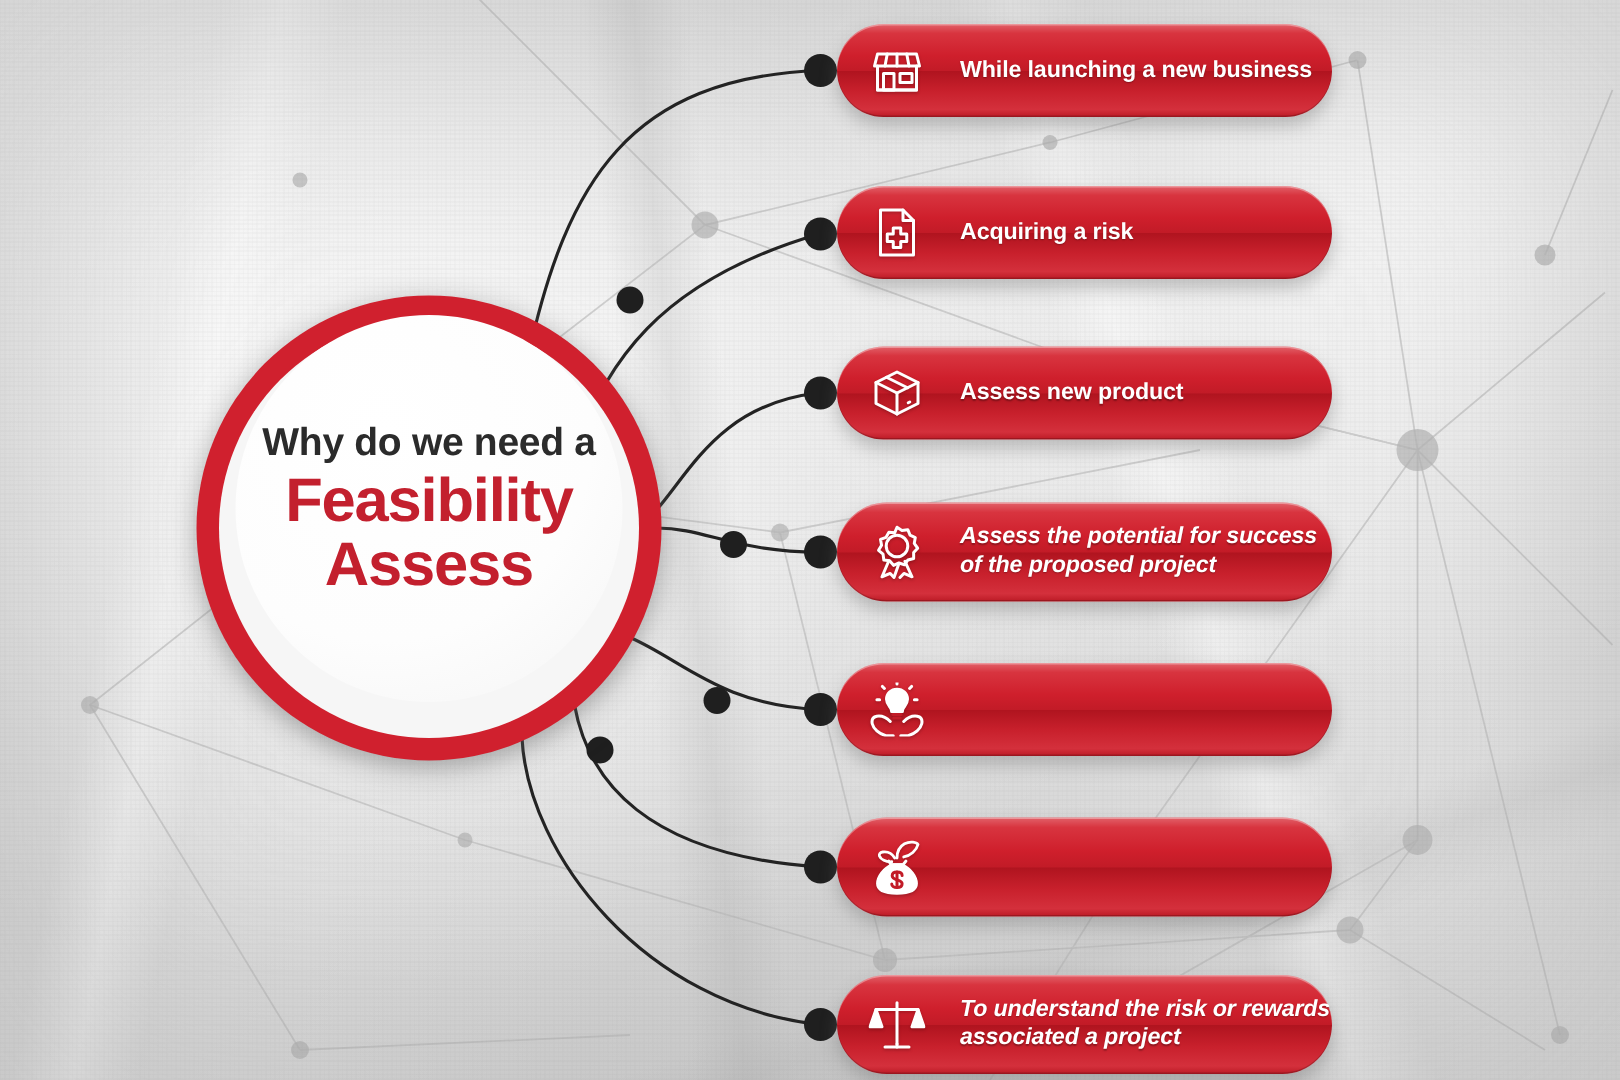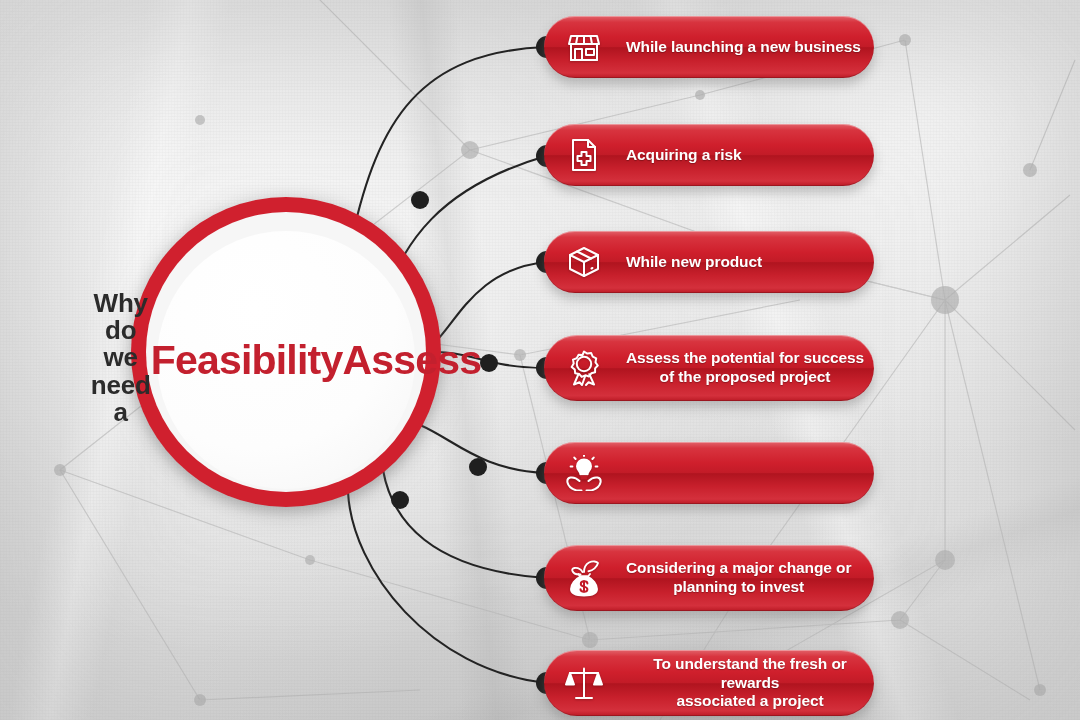--- a/index.html
+++ b/index.html
@@ -66,25 +66,25 @@
     width: 310px; height: 310px;
     background: #d0202e;
     box-shadow: 0 5px 14px rgba(90,90,90,0.35);
   }
   .hub-gap {
     left: 146px; top: 212px;
     width: 280px; height: 280px;
     background: #f6f6f6;
   }
   .hub-face {
-    left: 157px; top: 231px;
+    left: 157px; top: 210px;
     width: 258px; height: 258px;
     background: radial-gradient(circle at 38% 30%, #ffffff 0%, #fdfdfd 58%, #f4f4f4 100%);
     display: flex;
-    flex-direction: row;
+    flex-direction: column;
     align-items: center;
     justify-content: center;
     text-align: center;
   }
   .hub-line1 {
     font-size: 26px;
     font-weight: 700;
     color: #2b2b2b;
     letter-spacing: -0.2px;
     line-height: 1.05;
@@ -103,45 +103,44 @@
   #connectors {
     position: absolute;
     left: 0; top: 0;
     width: 1080px; height: 720px;
     pointer-events: none;
   }
 
   
   .item {
     position: absolute;
-    left: 544px;
+    left: 558px;
     width: 330px;
     border-radius: 34px;
     background:
       linear-gradient(180deg,
         #e2626a 0%,
         #d8343f 10%,
         #cf1f2c 34%,
         #c21b27 50%,
         #b0141f 51%,
         #c8202c 72%,
         #d4303c 92%,
         #bb1a25 100%);
     box-shadow:
       0 6px 11px rgba(110,110,110,0.38),
       inset 0 1px 0 rgba(255,255,255,0.34),
       inset 0 -1px 0 rgba(0,0,0,0.18);
     display: flex;
     align-items: center;
     box-sizing: border-box;
     padding-left: 14px;
-    text-align: center;
   }
   .item-h1 { height: 62px; }
-  .item-h2 { height: 66px; }
+  .item-h2 { height: 66px; font-style: italic; }
 
   .item-icon {
     flex: 0 0 52px;
     height: 44px;
     display: flex;
     align-items: center;
     justify-content: center;
   }
   .item-icon svg {
     display: block;
@@ -271,21 +270,21 @@
   <div class="item item-h1" style="top:231px">
     <span class="item-icon">
       <svg width="34" height="34" viewBox="0 0 34 34" fill="none" stroke="#fff" stroke-width="2" stroke-linejoin="round" stroke-linecap="round">
         <path d="M17 3 L31 10 L17 17 L3 10 Z"></path>
         <path d="M3 10 V24 L17 31 V17"></path>
         <path d="M31 10 V24 L17 31"></path>
         <path d="M10 6.5 L24 13.5"></path>
         <path d="M24.5 23.5 L25.5 23"></path>
       </svg>
     </span>
-    <span class="item-label">While new product</span>
+    <span class="item-label">Assess new product</span>
   </div>
 
   <div class="item item-h2" style="top:335px">
     <span class="item-icon">
       <svg width="32" height="36" viewBox="0 0 32 36" fill="none" stroke="#fff" stroke-width="2" stroke-linejoin="round" stroke-linecap="round">
         <path d="M16 1.5 L19.3 3.6 L23.2 3.1 L24.7 6.7 L28.2 8.4 L27.5 12.3 L29.8 15.5 L27.1 18.4 L27.1 22.3 L23.3 23.3 L21 26.5 L17.3 25.3 L13.7 26.9 L11.1 23.9 L7.2 23.3 L6.7 19.4 L3.7 16.9 L5.7 13.5 L5 9.6 L8.7 8.2 L10.6 4.8 L14.5 5.1 Z"></path>
         <circle cx="16" cy="14" r="7.2"></circle>
         <path d="M10.5 24 L6 34.5 L11.5 32.3 L14 35 L17 26.5"></path>
         <path d="M21.3 24.2 L26 34.5 L20.6 32.3 L18 35"></path>
       </svg>
@@ -310,32 +309,30 @@
     <span class="item-icon">
       <svg width="34" height="38" viewBox="0 0 34 38" fill="none" stroke="#fff" stroke-width="1.9" stroke-linejoin="round" stroke-linecap="round">
         <path d="M17 13 C17 9 18.5 5.5 22 3.5 C26 1.5 30 2.5 31 4 C30 8 26 11.5 21.5 12.3"></path>
         <path d="M15.5 13 C14 10.5 11 8.5 7.5 9 C5.5 9.3 5 10.5 5.3 11.6 C6.2 14 9.5 15.8 13.5 15.5"></path>
         <path d="M11.5 15 L13 17.5 L21 17.5 L23 15"></path>
         <path d="M13.5 17.5 C8 20 4 25.5 4 30 C4 34.2 8.5 36.5 17 36.5 C25.5 36.5 30 34.2 30 30 C30 25.5 26 20 20.5 17.5 Z" fill="#fff" stroke="#fff"></path>
         <path d="M17 22.3 V32.5" stroke="#c21b27" stroke-width="2"></path>
         <path d="M20.4 24.6 C20.4 23.2 19 22.3 17 22.3 C15 22.3 13.8 23.3 13.8 24.9 C13.8 28.5 20.4 26.8 20.4 30.2 C20.4 31.8 19.1 32.7 17 32.7 C14.9 32.7 13.5 31.7 13.5 30.3" stroke="#c21b27" stroke-width="2" fill="none"></path>
       </svg>
     </span>
-    <span class="item-label">Considering a major change or
-planning to invest</span>
   </div>
 
   <div class="item item-h2" style="top:650px">
     <span class="item-icon">
       <svg width="38" height="34" viewBox="0 0 38 34" fill="none" stroke="#fff" stroke-width="2" stroke-linejoin="round" stroke-linecap="round">
         <path d="M19 2.5 V30"></path>
         <path d="M5 7 H33"></path>
         <path d="M11 32 H27"></path>
         <path d="M19 30 V32"></path>
         <path d="M5 7 L1 18.5 H9 Z" fill="#fff" stroke="#fff"></path>
         <path d="M33 7 L29 18.5 H37 Z" fill="#fff" stroke="#fff"></path>
       </svg>
     </span>
-    <span class="item-label">To understand the fresh or rewards
+    <span class="item-label">To understand the risk or rewards
 associated a project</span>
   </div>
 
 </div>
 
 </body></html>

